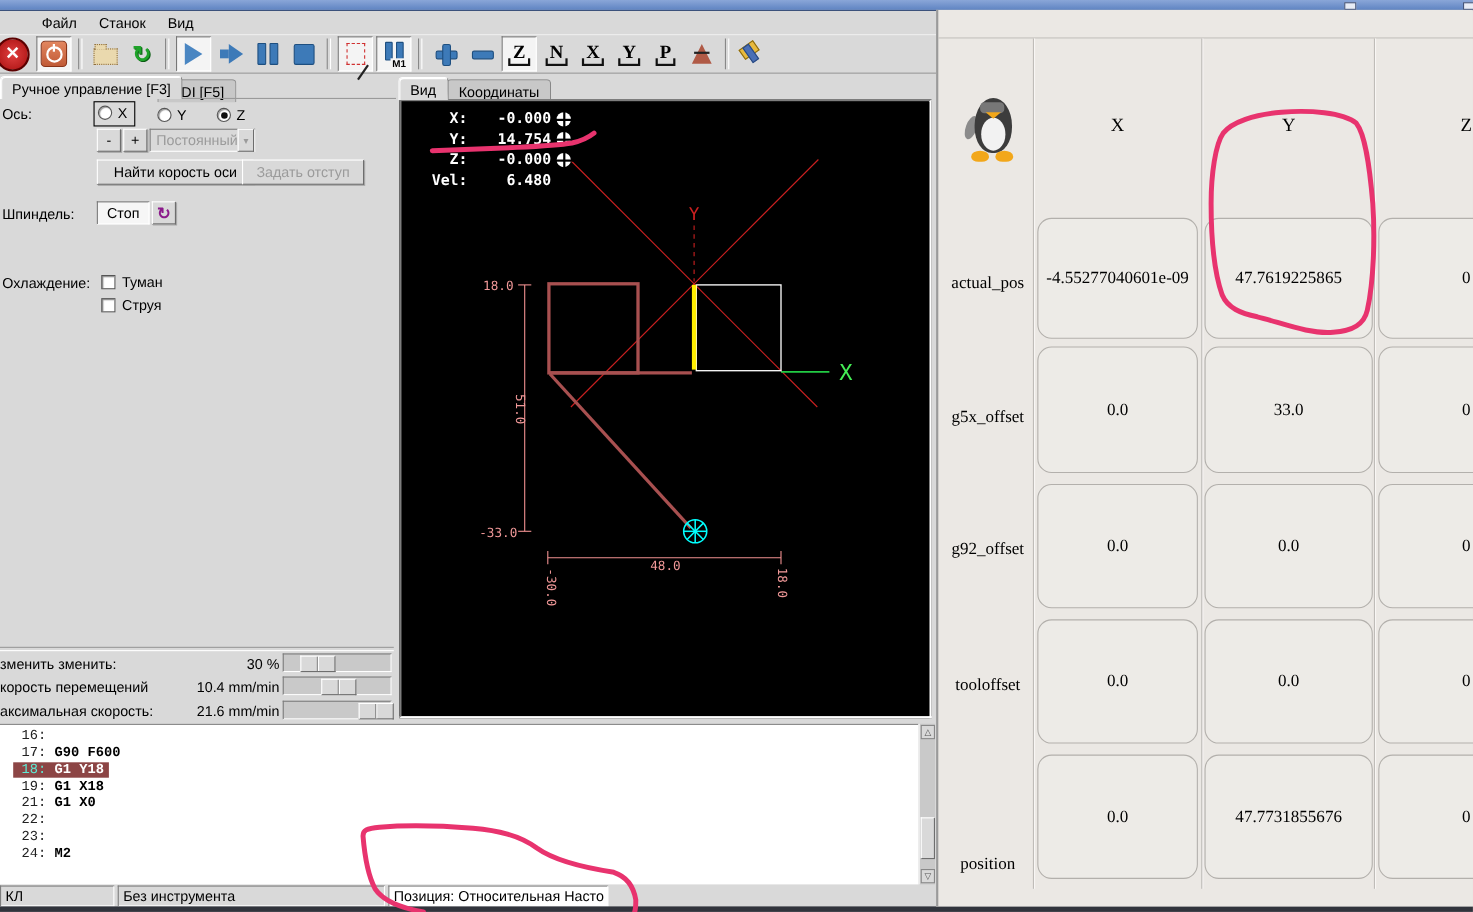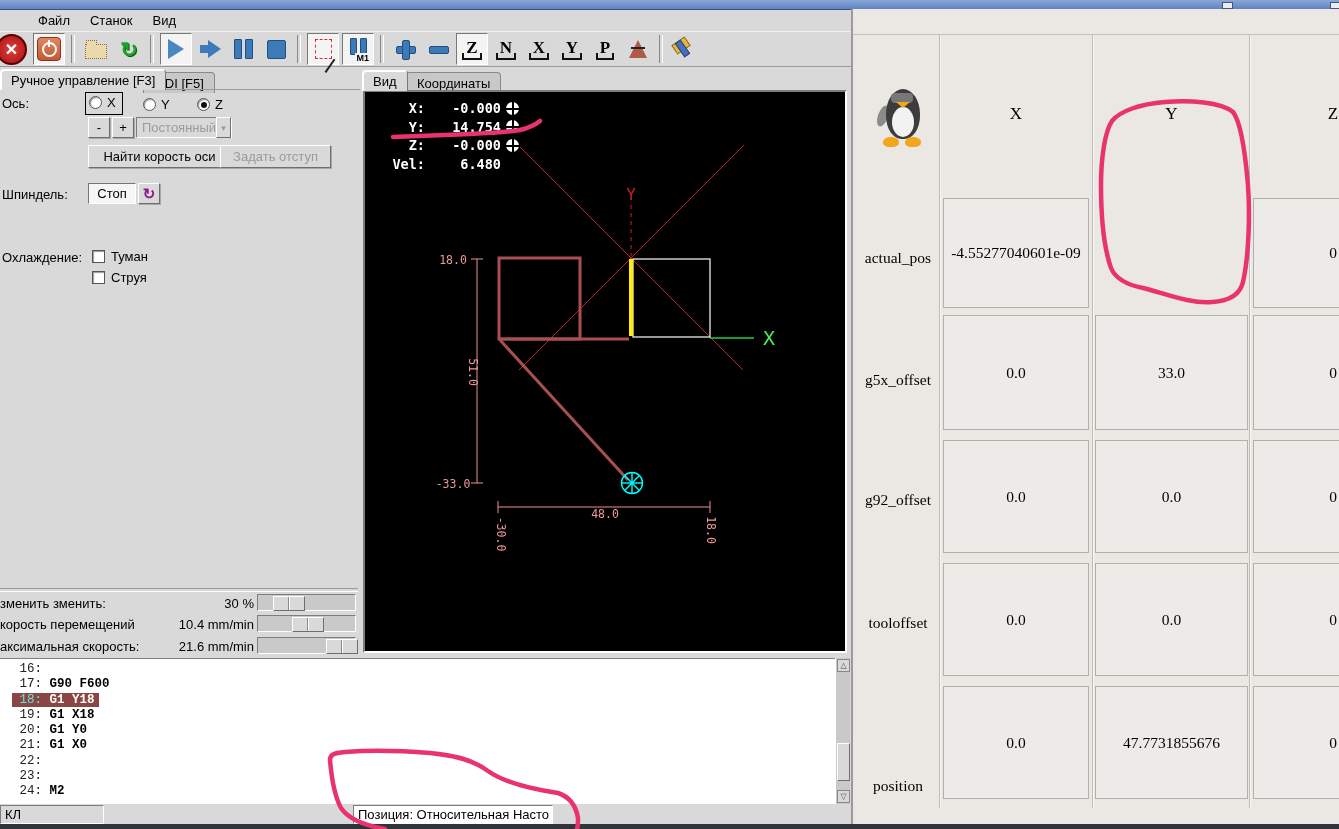--- a/index.html
+++ b/index.html
@@ -91,21 +91,21 @@
   .vthumb{position:absolute;left:1px;top:85px;width:13px;height:38px;background:#d9d9d9;border-top:1px solid #fff;border-left:1px solid #fff;border-right:1px solid #6e6e6e;border-bottom:1px solid #6e6e6e;box-sizing:border-box;}
   
   .scell{position:absolute;top:805px;height:19px;box-sizing:border-box;border-top:1px solid #7d7d7d;border-left:1px solid #7d7d7d;border-right:1px solid #fff;border-bottom:1px solid #fff;font-size:13px;padding:1px 4px;white-space:nowrap;overflow:hidden;background:#d9d9d9;}
   .bottomstrip{left:0;top:824px;width:1339px;height:5px;background:#31343c;}
   
   .rpanel{left:851px;top:9px;width:488px;height:815px;background:#ebe8e4;border-left:2px solid #9a9a9a;box-sizing:border-box;font-family:"Liberation Serif",serif;}
   .rpanel .colsep{position:absolute;top:26px;height:773px;width:1px;background:#bfbcb8;box-shadow:1px 0 0 #f8f6f4;}
   .rpanel .hline{position:absolute;left:0;top:25px;width:488px;height:1px;background:#c4c1bd;}
   .hcell{position:absolute;font-size:17px;text-align:center;}
   .rowlabel{position:absolute;font-size:15.5px;text-align:center;width:86px;left:2px;}
-  .vcell{position:absolute;box-sizing:border-box;background:#edebe7;border:1px solid #b3b0ac;border-radius:0;display:flex;align-items:center;justify-content:center;font-size:15.5px;}
+  .vcell{position:absolute;box-sizing:border-box;background:#edebe7;border:1px solid #b3b0ac;border-radius:13px;display:flex;align-items:center;justify-content:center;font-size:15.5px;}
   
   .penguin{position:absolute;left:26px;top:76px;width:50px;height:62px;}
   .peng-body{position:absolute;left:7px;top:4px;width:34px;height:50px;background:#3c3c3c;border-radius:50% 50% 46% 46%;}
   .peng-belly{position:absolute;left:13px;top:22px;width:22px;height:30px;background:#f2f2f2;border-radius:50%;}
   .peng-eye{position:absolute;left:12px;top:8px;width:22px;height:10px;background:#777;border-radius:4px;}
   .peng-beak{position:absolute;left:17px;top:17px;width:0;height:0;border-top:6px solid #f2a71a;border-left:7px solid transparent;border-right:7px solid transparent;}
   .peng-wing{position:absolute;left:-1px;top:20px;width:10px;height:22px;background:#8b8b8b;border-radius:50%;transform:rotate(20deg);}
   .peng-foot{position:absolute;bottom:0;width:16px;height:10px;background:#f2a71a;border-radius:50% 50% 40% 40%;}
   svg text{font-family:"DejaVu Sans Mono",monospace;}
 </style>
@@ -318,33 +318,33 @@
       <div class="ro-line"><span class="ro-label">Z:</span><span class="ro-val">-0.000</span><span class="crosshair"></span></div>
       <div class="ro-line"><span class="ro-label">Vel:</span><span class="ro-val">6.480</span></div>
     </div>
   </div>
 
   <div class="abs gcode">
     <div class="gl"><span class="num">16:</span> <span class="code"></span></div>
     <div class="gl"><span class="num">17:</span> <span class="code">G90 F600</span></div>
     <div class="gl current"><span class="hl"><span class="num">18:</span> <span class="code">G1 Y18</span></span></div>
     <div class="gl"><span class="num">19:</span> <span class="code">G1 X18</span></div>
-    <div class="gl"><span class="num">20:</span> <span class="code">G1 Y0</span></div>
     <div class="gl"><span class="num">21:</span> <span class="code">G1 X0</span></div>
     <div class="gl"><span class="num">22:</span> <span class="code"></span></div>
     <div class="gl"><span class="num">23:</span> <span class="code"></span></div>
     <div class="gl"><span class="num">24:</span> <span class="code">M2</span></div>
   </div>
   <div class="abs vscroll">
     <div class="varrow" style="top:1px;">△</div>
     <div class="vthumb"></div>
     <div class="varrow" style="bottom:1px;">▽</div>
   </div>
 
   <div class="scell" style="left:0;width:104px;">КЛ</div>
+  <div class="scell" style="left:107px;width:243px;">Без инструмента</div>
   <div class="scell" style="left:353px;width:200px;background:#fff;">Позиция: Относительная Насто</div>
   <div class="abs bottomstrip"></div>
 
   <div class="abs rpanel">
     <div class="hline"></div>
     <div class="colsep" style="left:86px;"></div>
     <div class="colsep" style="left:239px;"></div>
     <div class="colsep" style="left:396px;"></div>
 
     <div class="penguin">
@@ -356,20 +356,21 @@
       <div class="peng-foot" style="left:4px;"></div>
       <div class="peng-foot" style="left:26px;"></div>
     </div>
 
     <div class="hcell" style="left:90px;top:95px;width:146px;">X</div>
     <div class="hcell" style="left:242px;top:95px;width:153px;">Y</div>
     <div class="hcell" style="left:400px;top:95px;width:160px;">Z</div>
 
     <div class="rowlabel" style="top:240px;">actual_pos</div>
     <div class="vcell" style="left:90px;top:189px;width:146px;height:110px;">-4.55277040601e-09</div>
+    <div class="vcell" style="left:242px;top:189px;width:153px;height:110px;">47.7619225865</div>
     <div class="vcell" style="left:400px;top:189px;width:160px;height:110px;">0</div>
 
     <div class="rowlabel" style="top:362px;">g5x_offset</div>
     <div class="vcell" style="left:90px;top:306px;width:146px;height:115px;">0.0</div>
     <div class="vcell" style="left:242px;top:306px;width:153px;height:115px;">33.0</div>
     <div class="vcell" style="left:400px;top:306px;width:160px;height:115px;">0</div>
 
     <div class="rowlabel" style="top:482px;">g92_offset</div>
     <div class="vcell" style="left:90px;top:431px;width:146px;height:113px;">0.0</div>
     <div class="vcell" style="left:242px;top:431px;width:153px;height:113px;">0.0</div>

